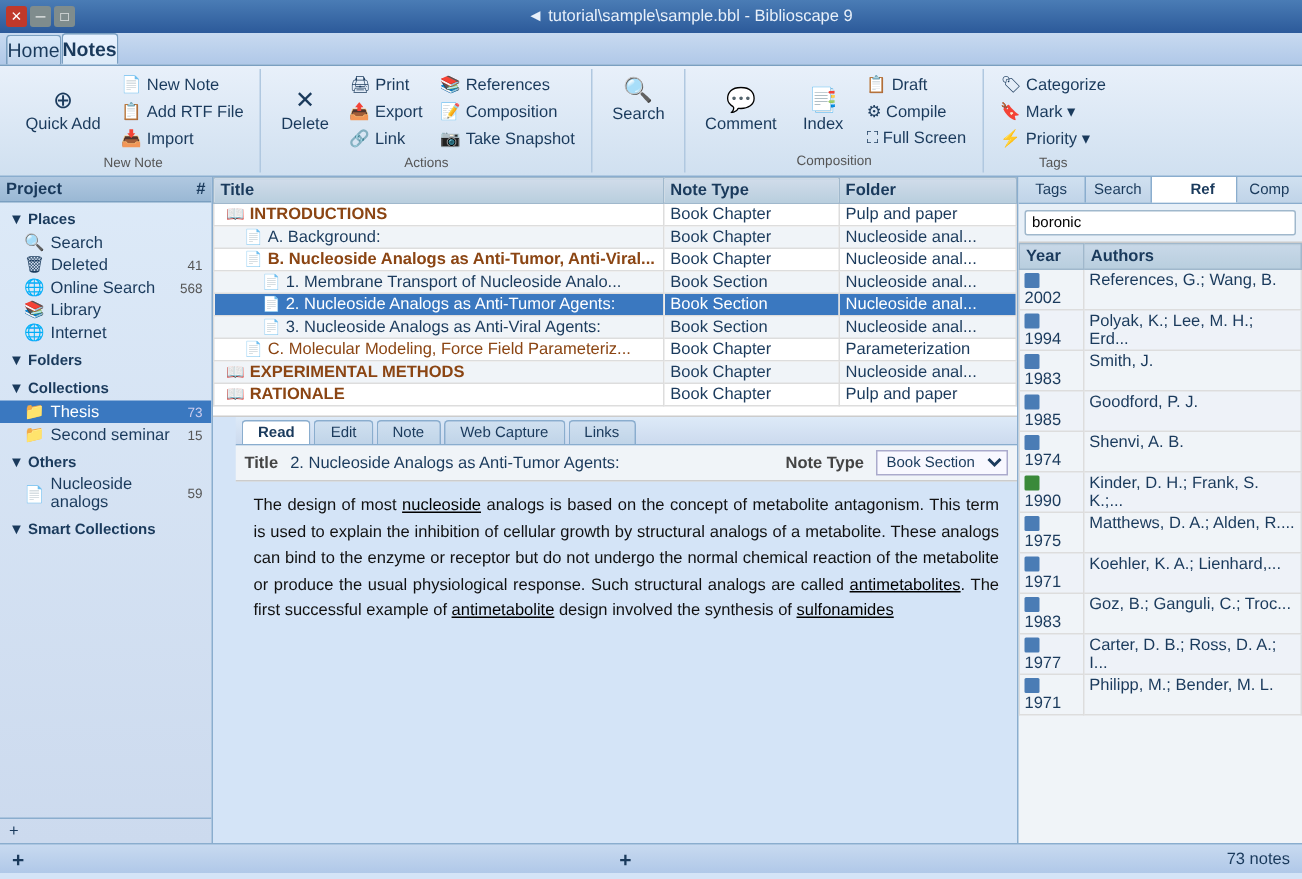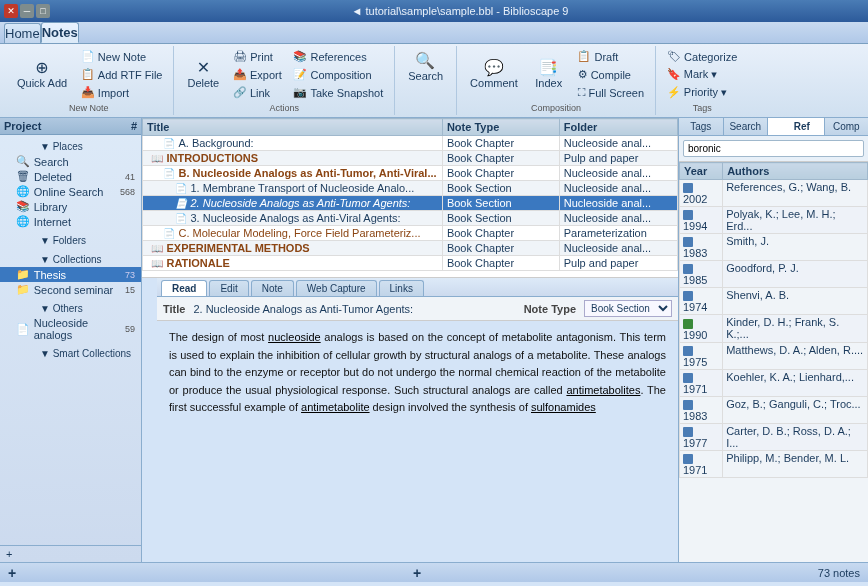--- a/index.html
+++ b/index.html
@@ -123,26 +123,25 @@
       padding: 2px 4px;
       background: linear-gradient(to bottom, #b0c8e0, #9ab8d4);
       border-bottom: 1px solid #7a9fc0;
       font-weight: bold;
       font-size: 10px;
       color: #1a3a5c;
     }
     .sidebar-content { flex: 1; overflow-y: auto; padding: 2px 0; }
     .sidebar-section { padding: 2px 0; }
     .sidebar-section-header {
-      font-weight: normal;
+      font-weight: bold;
       color: #1a3a5c;
       padding: 2px 6px;
       font-size: 10px;
       cursor: pointer;
-      margin-left: 34px;
     }
     .sidebar-item {
       display: flex;
       align-items: center;
       padding: 1px 6px 1px 16px;
       cursor: pointer;
       color: #1a3a5c;
       font-size: 10px;
     }
     .sidebar-item.active { background: #3a78c0; color: white; }
@@ -559,49 +558,49 @@
         <thead>
           <tr>
             <th style="width:300px;">Title</th>
             <th style="width:120px;">Note Type</th>
             <th style="width:120px;">Folder</th>
           </tr>
         </thead>
         <tbody id="note-table-body">
 
             <tr>
+    <td class="indent-1" style="color:#8b4513; font-weight:bold; max-width:300px;">
+      <span class="row-icon">📖</span>INTRODUCTIONS
+    </td>
+    <td style="max-width:120px;">Book Chapter</td>
+    <td style="max-width:120px;">Pulp and paper</td>
+  </tr>
+            <tr>
     <td class="indent-2" style="color:#1a3a5c; font-weight:normal; max-width:300px;">
       <span class="row-icon">📄</span>A. Background:
     </td>
     <td style="max-width:120px;">Book Chapter</td>
     <td style="max-width:120px;">Nucleoside anal...</td>
   </tr>
             <tr>
-    <td class="indent-1" style="color:#8b4513; font-weight:bold; max-width:300px;">
-      <span class="row-icon">📖</span>INTRODUCTIONS
-    </td>
-    <td style="max-width:120px;">Book Chapter</td>
-    <td style="max-width:120px;">Pulp and paper</td>
-  </tr>
-            <tr>
     <td class="indent-2" style="color:#8b4513; font-weight:bold; max-width:300px;">
       <span class="row-icon">📄</span>B. Nucleoside Analogs as Anti-Tumor, Anti-Viral...
     </td>
     <td style="max-width:120px;">Book Chapter</td>
     <td style="max-width:120px;">Nucleoside anal...</td>
   </tr>
             <tr>
     <td class="indent-3" style="color:#1a3a5c; font-weight:normal; max-width:300px;">
       <span class="row-icon">📄</span>1. Membrane Transport of Nucleoside Analo...
     </td>
     <td style="max-width:120px;">Book Section</td>
     <td style="max-width:120px;">Nucleoside anal...</td>
   </tr>
             <tr class="selected">
-    <td class="indent-3" style="color:white; font-weight:normal; max-width:300px;font-style:italic;">
+    <td class="indent-3" style="color:white; font-weight:normal; max-width:300px;">
       <span class="row-icon">📄</span>2. Nucleoside Analogs as Anti-Tumor Agents:
     </td>
     <td style="max-width:120px;">Book Section</td>
     <td style="max-width:120px;">Nucleoside anal...</td>
   </tr>
             <tr>
     <td class="indent-3" style="color:#1a3a5c; font-weight:normal; max-width:300px;">
       <span class="row-icon">📄</span>3. Nucleoside Analogs as Anti-Viral Agents:
     </td>
     <td style="max-width:120px;">Book Section</td>

